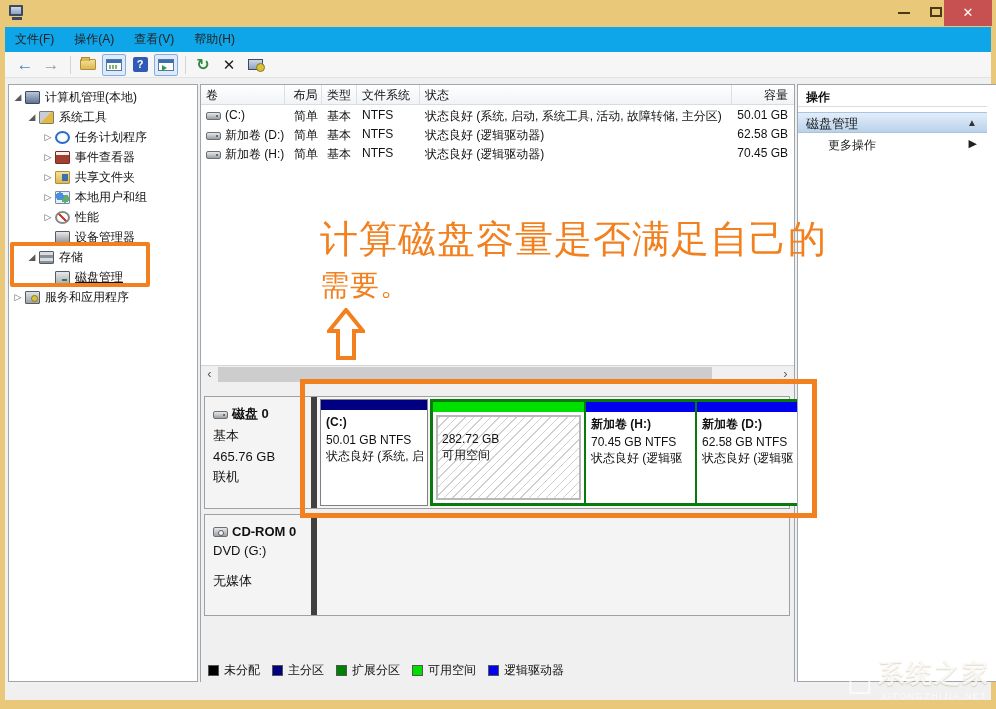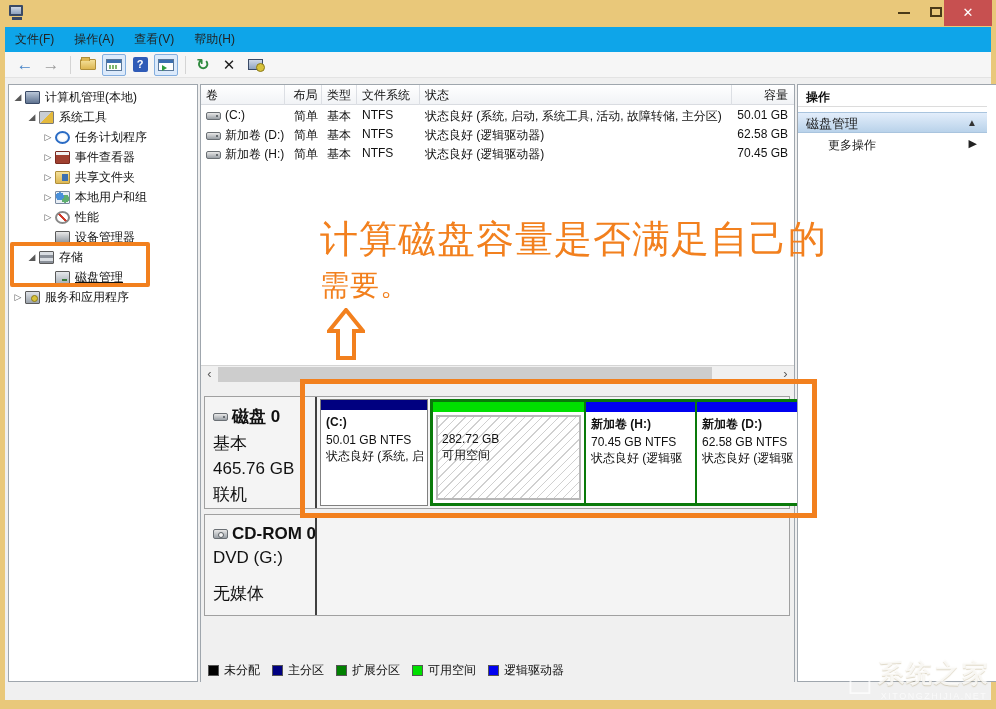--- a/index.html
+++ b/index.html
@@ -79,21 +79,21 @@
   #hscroll { position:absolute; left:0; top:280px; width:593px; height:17px; background:#f0f0f0; border-top:1px solid #d5d5d5; }
   .sarrow { position:absolute; top:0; width:17px; height:17px; color:#5a5a5a; font-size:13px; text-align:center; line-height:15px; }
   .sarrow.left{left:0;} .sarrow.right{right:0;}
   #sthumb { position:absolute; left:17px; top:1px; width:494px; height:15px; background:#cdcdcd; }
 
   
   #disk-view { position:absolute; left:0; top:297px; width:593px; height:300px; background:#f0f0f0; }
   .disk-box { position:absolute; left:3px; width:586px; border:1px solid #a0a0a0; background:#f4f4f4; }
   #disk0-box { top:14px; height:113px; }
   #cdrom-box { top:132px; height:102px; }
-  .disk-label { position:absolute; left:0; top:0; width:112px; height:100%; border-right:2px solid #404040; padding:8px 6px 0 8px; font-size:17px; color:#111; }
+  .disk-label { position:absolute; left:0; top:0; width:112px; height:100%; border-right:6px solid #404040; padding:8px 6px 0 8px; font-size:13px; color:#111; }
   .disk-label .dl-line { margin-bottom:4px; white-space:nowrap; }
   .dl-title { font-weight:bold; display:inline-block; vertical-align:middle; }
   .cd-ico { display:inline-block; width:15px; height:10px; background:linear-gradient(#e8e8e8,#9aa0a6); border:1px solid #6a6f74; border-radius:2px; margin-right:4px; vertical-align:middle; position:relative; }
   .cd-ico:after { content:""; position:absolute; left:4px; top:2px; width:4px; height:4px; border-radius:50%; background:#f4f4f4; border:1px solid #5a5f64; }
   #parts { position:absolute; left:115px; top:2px; height:107px; display:flex; align-items:stretch; }
   .part { border:1px solid #808080; background:#fff; width:108px; display:flex; flex-direction:column; }
   .pbar { height:10px; flex:0 0 10px; }
   .pbody { flex:1; padding:4px 5px 0; font-size:12px; color:#111; white-space:nowrap; overflow:hidden; }
   .pbody .pt { font-weight:bold; margin-bottom:2px; }
   .pbody div { line-height:16px; }

